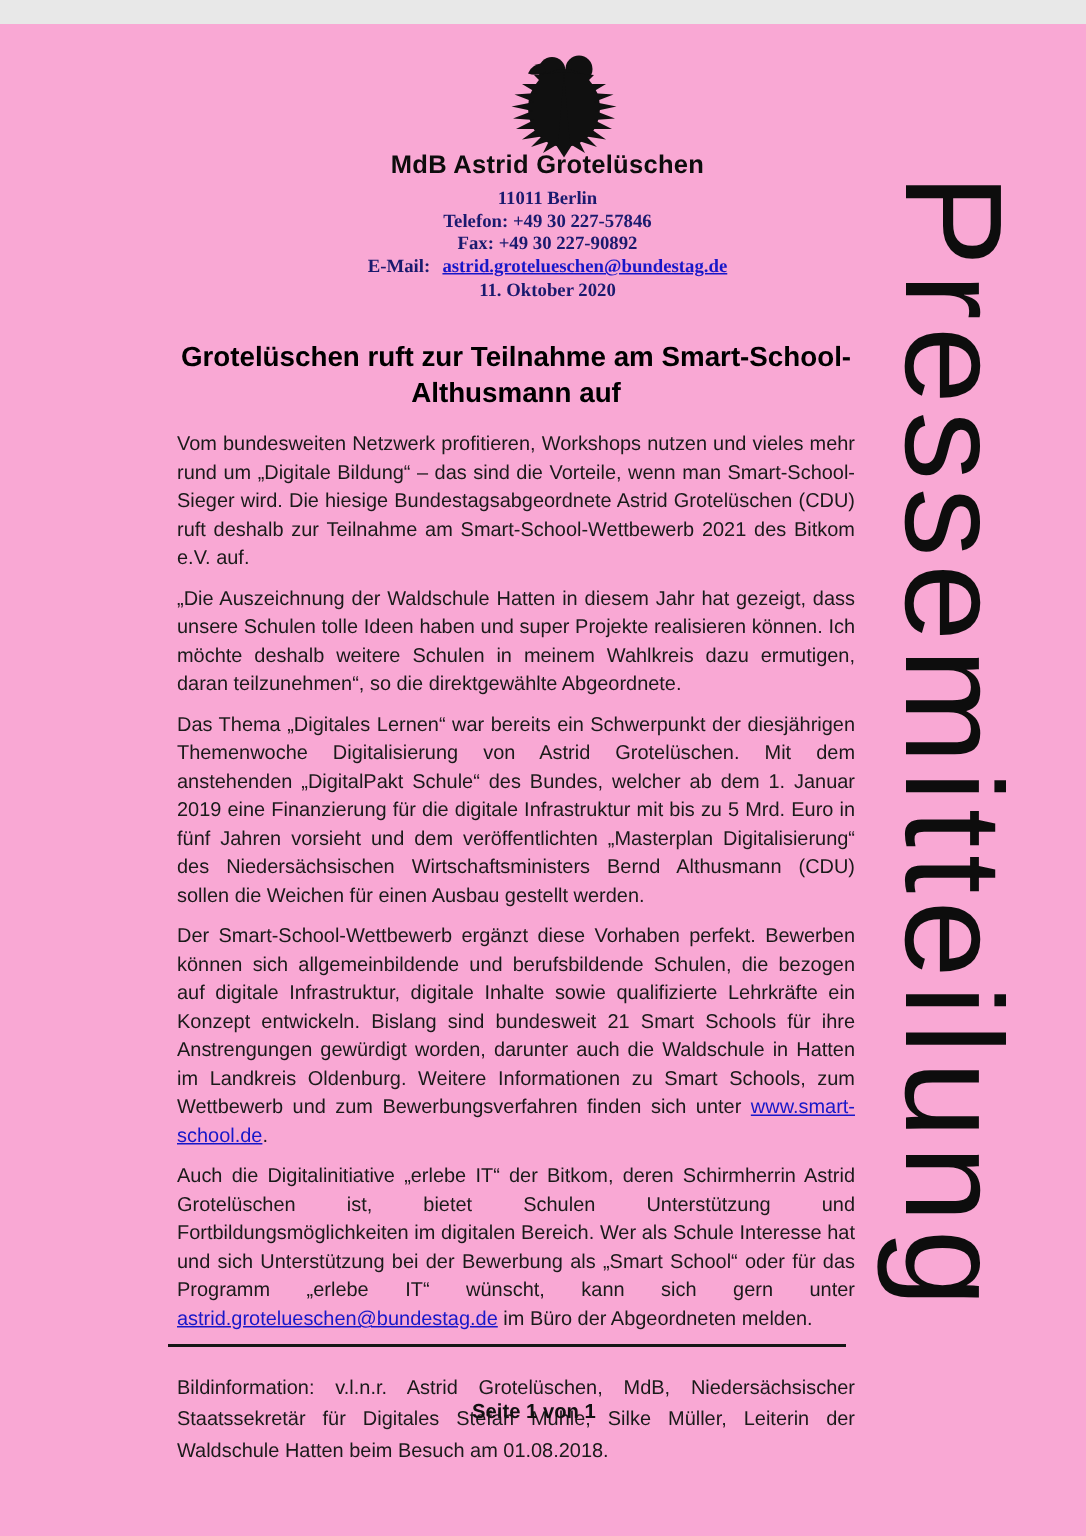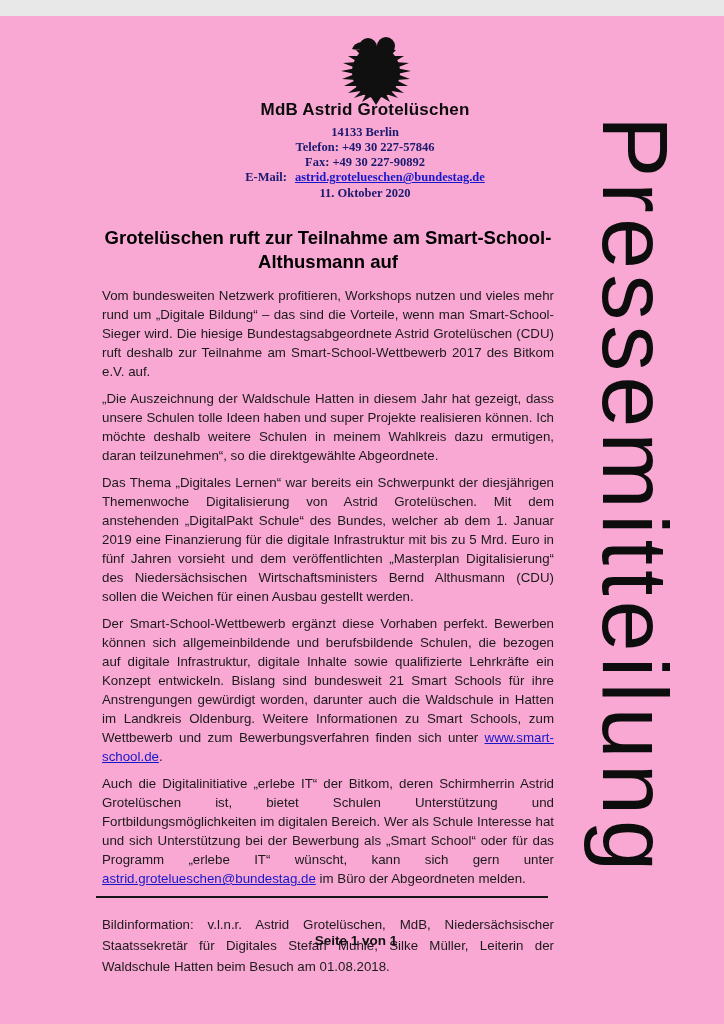--- a/index.html
+++ b/index.html
@@ -39,21 +39,21 @@
   
   .banner {
     position:absolute; top:100px; left:584px;
     writing-mode:vertical-rl; text-orientation:mixed;
     font-family:"Liberation Sans", sans-serif;
     font-size:92px; line-height:1.1; letter-spacing:5px;
     color:#0d0d0d; white-space:nowrap;
   }
 
   
-  .content { position:absolute; left:102px; top:210px; width:452px; }
+  .content { position:absolute; left:118px; top:210px; width:452px; }
   .headline {
     font-size:18.5px; font-weight:bold; text-align:center;
     line-height:24px; margin:0 0 12px 0; color:#000;
   }
   .content p {
     font-size:13.3px; line-height:19px; text-align:justify;
     margin:0 0 8px 0; color:#1a1a1a;
   }
   .separator {
     border:none; border-top:2px solid #161616;
@@ -78,39 +78,39 @@
       <path d="M32,8 Q24,9 22,15 Q28,17 34,14 Z"></path>
       <ellipse cx="46" cy="38" rx="24" ry="26"></ellipse>
       <path d="M46,14 L26,16 L32,22 L18,22 L28,28 L13,29 L26,34 L11,37 L25,40 L12,45 L26,46 L14,52 L28,52 L18,59 L31,57 L24,64 L36,60 L32,68 L42,62 Z"></path>
       <path d="M46,14 L66,16 L60,22 L74,22 L64,28 L79,29 L66,34 L81,37 L67,40 L80,45 L66,46 L78,52 L64,52 L74,59 L61,57 L68,64 L56,60 L60,68 L50,62 Z"></path>
       <path d="M39,60 L46,71 L53,60 Z"></path>
     </svg>
   </div>
 
   <div class="letterhead">
     <div class="hdr-name">MdB Astrid Grotelüschen</div>
-    <div class="hdr-line">14133 Berlin</div>
+    <div class="hdr-line">11011 Berlin</div>
     <div class="hdr-line">Telefon: +49 30 227-57846</div>
     <div class="hdr-line">Fax: +49 30 227-90892</div>
     <div class="hdr-line">
       <span>E-Mail:</span>
       <a class="link">astrid.grotelueschen@bundestag.de</a>
     </div>
     <div class="hdr-line hdr-date">11. Oktober 2020</div>
   </div>
 
   <div class="banner">Pressemitteilung</div>
 
   <div class="content">
     <h1 class="headline">
       <span>Grotelüschen ruft zur Teilnahme am Smart-School-</span><br>
       <span>Althusmann auf</span>
     </h1>
 
-    <p>Vom bundesweiten Netzwerk profitieren, Workshops nutzen und vieles mehr rund um „Digitale Bildung“ – das sind die Vorteile, wenn man Smart-School-Sieger wird. Die hiesige Bundestagsabgeordnete Astrid Grotelüschen (CDU) ruft deshalb zur Teilnahme am Smart-School-Wettbewerb 2017 des Bitkom e.V. auf.</p>
+    <p>Vom bundesweiten Netzwerk profitieren, Workshops nutzen und vieles mehr rund um „Digitale Bildung“ – das sind die Vorteile, wenn man Smart-School-Sieger wird. Die hiesige Bundestagsabgeordnete Astrid Grotelüschen (CDU) ruft deshalb zur Teilnahme am Smart-School-Wettbewerb 2021 des Bitkom e.V. auf.</p>
     <p>„Die Auszeichnung der Waldschule Hatten in diesem Jahr hat gezeigt, dass unsere Schulen tolle Ideen haben und super Projekte realisieren können. Ich möchte deshalb weitere Schulen in meinem Wahlkreis dazu ermutigen, daran teilzunehmen“, so die direktgewählte Abgeordnete.</p>
     <p>Das Thema „Digitales Lernen“ war bereits ein Schwerpunkt der diesjährigen Themenwoche Digitalisierung von Astrid Grotelüschen. Mit dem anstehenden „DigitalPakt Schule“ des Bundes, welcher ab dem 1. Januar 2019 eine Finanzierung für die digitale Infrastruktur mit bis zu 5 Mrd. Euro in fünf Jahren vorsieht und dem veröffentlichten „Masterplan Digitalisierung“ des Niedersächsischen Wirtschaftsministers Bernd Althusmann (CDU) sollen die Weichen für einen Ausbau gestellt werden.</p>
 
     <p>
       <span>Der Smart-School-Wettbewerb ergänzt diese Vorhaben perfekt. Bewerben können sich allgemeinbildende und berufsbildende Schulen, die bezogen auf digitale Infrastruktur, digitale Inhalte sowie qualifizierte Lehrkräfte ein Konzept entwickeln. Bislang sind bundesweit 21 Smart Schools für ihre Anstrengungen gewürdigt worden, darunter auch die Waldschule in Hatten im Landkreis Oldenburg. Weitere Informationen zu Smart Schools, zum Wettbewerb und zum Bewerbungsverfahren finden sich unter </span><a class="link">www.smart-school.de</a><span>.</span>
     </p>
 
     <p>
       <span>Auch die Digitalinitiative „erlebe IT“ der Bitkom, deren Schirmherrin Astrid Grotelüschen ist, bietet Schulen Unterstützung und Fortbildungsmöglichkeiten im digitalen Bereich. Wer als Schule Interesse hat und sich Unterstützung bei der Bewerbung als „Smart School“ oder für das Programm „erlebe IT“ wünscht, kann sich gern unter </span><a class="link">astrid.grotelueschen@bundestag.de</a><span> im Büro der Abgeordneten melden.</span>
     </p>

